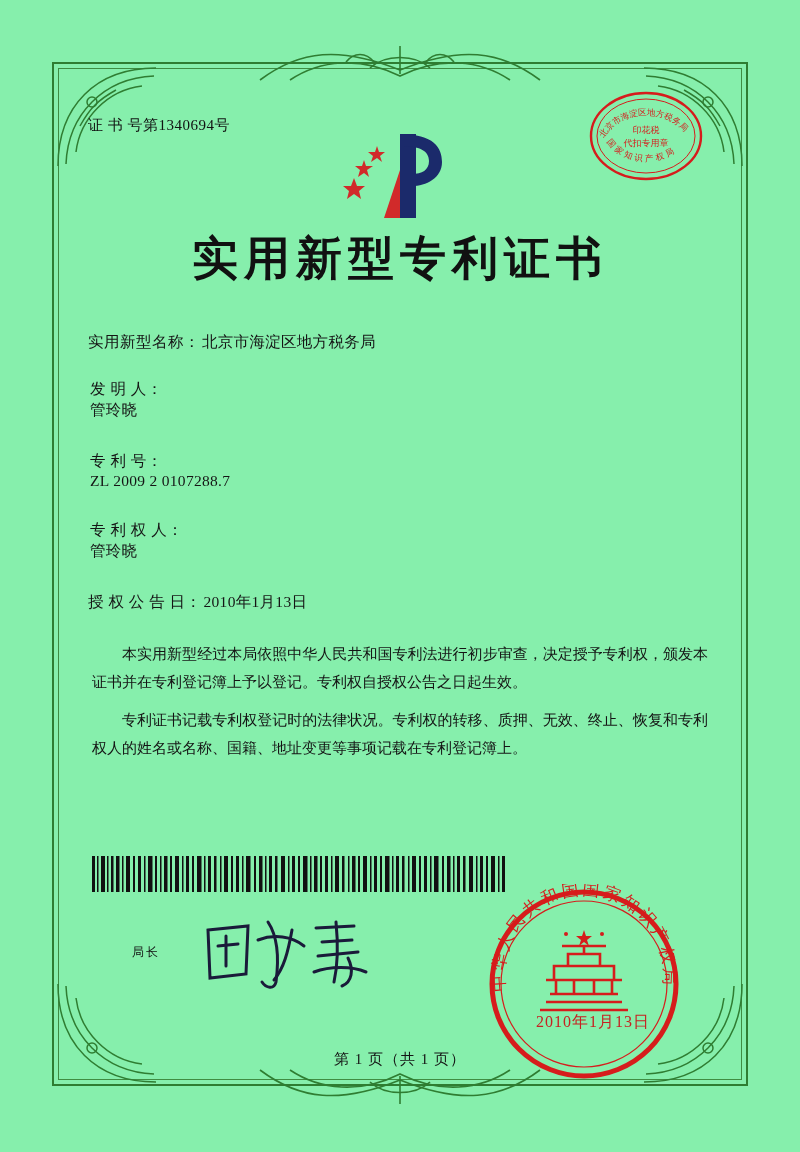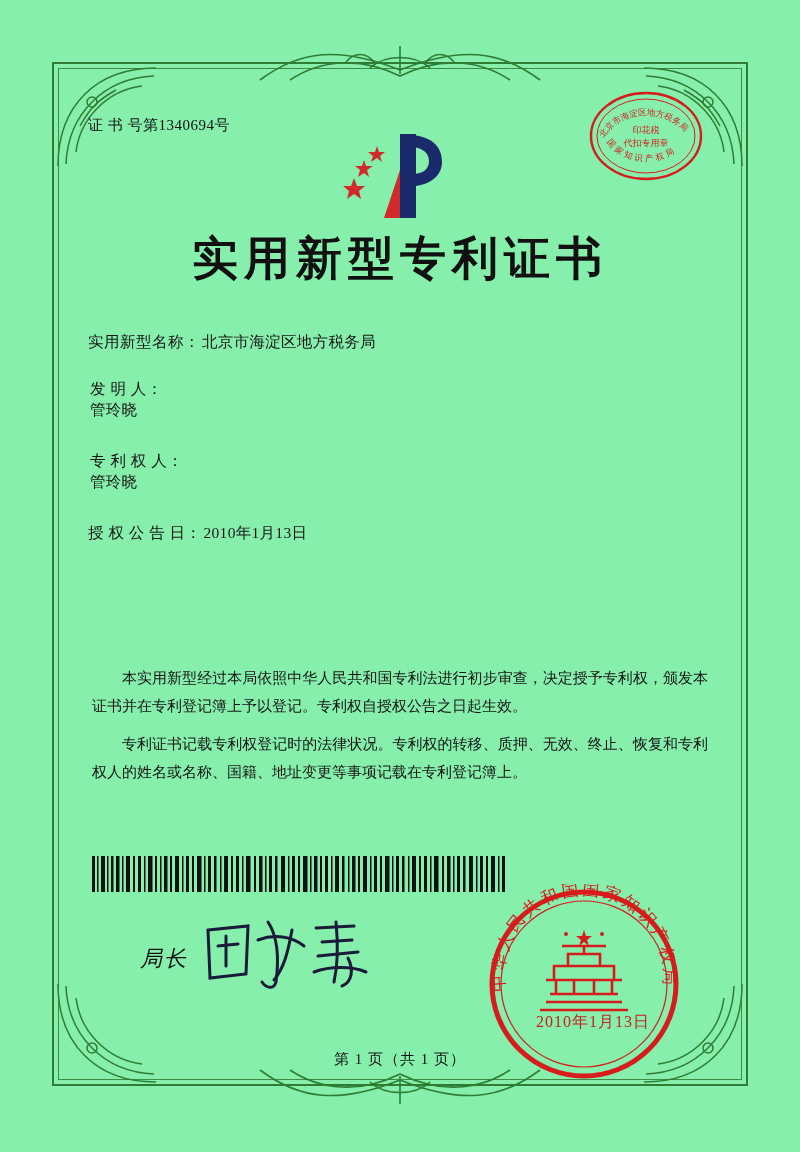--- a/index.html
+++ b/index.html
@@ -115,21 +115,21 @@
   .field-value {
     margin-left: 2px;
     letter-spacing: 0.3px;
   }
   .field-row.r2 { margin-bottom: 30px; flex-direction: column; }
 
   
   .body-text {
     position: absolute;
     left: 92px;
-    top: 664px;
+    top: 640px;
     width: 616px;
     font-size: 15px;
     line-height: 28px;
     color: #141414;
     text-align: justify;
   }
   .body-text p {
     margin: 0 0 10px 0;
     text-indent: 30px;
   }
@@ -139,26 +139,25 @@
     position: absolute;
     left: 92px;
     top: 856px;
     width: 420px;
     height: 36px;
   }
 
   
   .sig-label {
     position: absolute;
-    left: 140px;
+    left: 132px;
     top: 944px;
-    font-size: 22px;
+    font-size: 12px;
     color: #111;
     letter-spacing: 2px;
-    font-style: italic;
   }
   .signature {
     position: absolute;
     left: 196px;
     top: 912px;
     width: 190px;
     height: 86px;
   }
 
   
@@ -284,20 +283,24 @@
   <div class="title">实用新型专利证书</div>
 
   <div class="fields">
     <div class="field-row">
       <span class="field-label">实用新型名称：</span>
       <span class="field-value">北京市海淀区地方税务局</span>
     </div>
     <div class="field-row r2">
       <span class="field-label">发    明    人：</span>
       <span class="field-value">管玲晓</span>
+    </div>
+    <div class="field-row r2">
+      <span class="field-label">专    利    号：</span>
+      <span class="field-value">ZL 2009 2 0107288.7</span>
     </div>
     <div class="field-row r2">
       <span class="field-label">专 利 权 人：</span>
       <span class="field-value">管玲晓</span>
     </div>
     <div class="field-row">
       <span class="field-label">授 权 公 告 日：</span>
       <span class="field-value">2010年1月13日</span>
     </div>
   </div>

